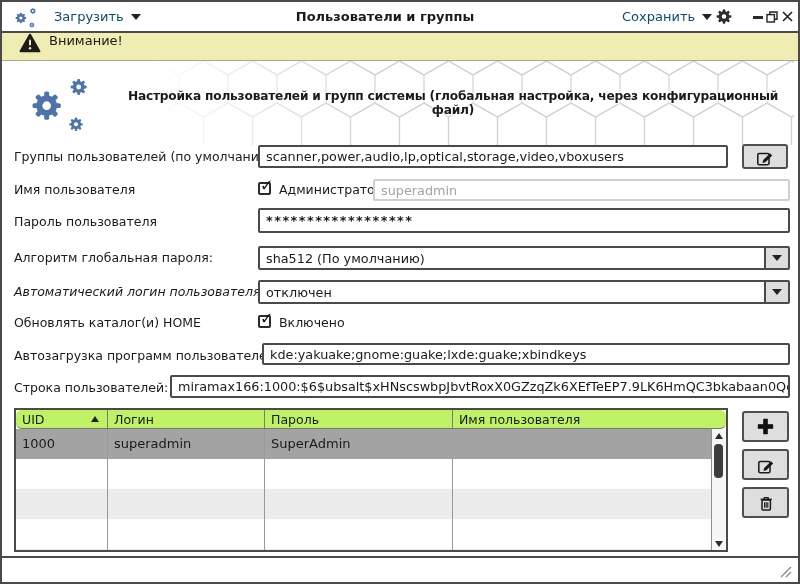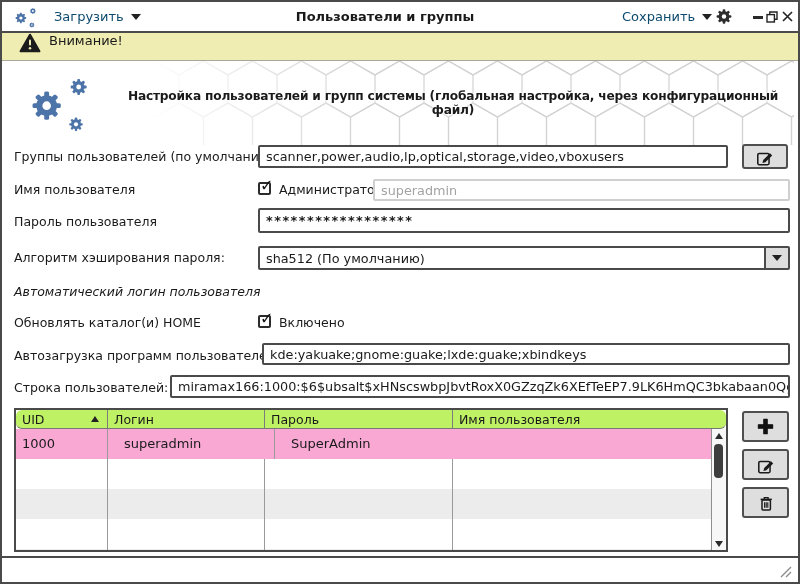--- a/index.html
+++ b/index.html
@@ -65,21 +65,21 @@
   .thead { position:absolute; left:0; right:0; top:0; height:18px; background:#bef264;
            border-bottom:1px solid #777; display:flex; font-size:12.5px;border-radius:6px; }
   .th { box-sizing:border-box; padding:0 8px 0 6px; line-height:17px; border-right:1px solid #7c7c7c;
         display:flex; align-items:center; white-space:nowrap; overflow:hidden; cursor:pointer; }
   .tbody { position:absolute; left:0; top:19px; right:15px; bottom:0; overflow:hidden; }
   .trow { display:flex; height:30px; }
   .td { box-sizing:border-box; padding:0 6px; line-height:30px; font-size:13px;
         border-right:1px solid #9a9a9a; white-space:nowrap; overflow:hidden; }
   .td:last-child { border-right:none; }
   .c1 { width:92px; } .c2 { width:157px; } .c3 { width:188px; } .c4 { flex:1; }
-  .row-sel { background:#f9a8d4;gap:10px; }
+  .row-sel { background:#a3a3a3; }
   .row-alt { background:#ececec; }
   .sort-up { width:0; height:0; border-left:4px solid transparent; border-right:4px solid transparent;
              border-bottom:6px solid #222; margin-left:auto; }
   .vscroll { position:absolute; right:0; top:19px; bottom:0; width:15px; background:#f7f7f7;
              border-left:1px solid #8f8f8f; box-sizing:border-box; cursor:pointer; }
   .sarrow { position:absolute; left:0; width:14px; height:13px; display:flex; align-items:center;
             justify-content:center; }
   .tri-up { width:0; height:0; border-left:4px solid transparent; border-right:4px solid transparent;
             border-bottom:6px solid #2b2b2b; }
   .tri-dn { width:0; height:0; border-left:4px solid transparent; border-right:4px solid transparent;
@@ -237,29 +237,35 @@
   <div class="lbl" style="top:177px;">Имя пользователя</div>
   <span class="cb" style="left:256px; top:180px;">
     <span class="tick">✓</span>
   </span>
   <div class="lbl" style="left:277px; top:177px;">Администратор</div>
   <div class="tinput-dis" style="left:371px; top:177px; width:417px; height:22px;">superadmin</div>
 
   <div class="lbl" style="top:209px;">Пароль пользователя</div>
   <div class="tinput pw" style="left:256px; top:206px; width:532px; height:25px;">******************</div>
 
-  <div class="lbl" style="top:245px;">Алгоритм хэширования пароля:</div>
+  <div class="lbl" style="top:245px;">Алгоритм глобальная пароля:</div>
   <div class="combo" style="left:256px; top:244px; width:532px; height:24px;">
     <span class="combo-text">sha512 (По умолчанию)</span>
     <span class="combo-arrow">
       <span class="caret-down"></span>
     </span>
   </div>
 
   <div class="lbl" style="top:279px;font-style:italic;">Автоматический логин пользователя</div>
+  <div class="combo" style="left:256px; top:278px; width:532px; height:24px;">
+    <span class="combo-text">отключен</span>
+    <span class="combo-arrow">
+      <span class="caret-down"></span>
+    </span>
+  </div>
 
   <div class="lbl" style="top:310px;">Обновлять каталог(и) HOME</div>
   <span class="cb" style="left:256px; top:313px;">
     <span class="tick">✓</span>
   </span>
   <div class="lbl" style="left:277px; top:310px;">Включено</div>
 
   <div class="lbl" style="top:343px;">Автозагрузка программ пользователей</div>
   <div class="tinput" style="left:260px; top:341px; width:528px; height:22px;">kde:yakuake;gnome:guake;lxde:guake;xbindkeys</div>
 

